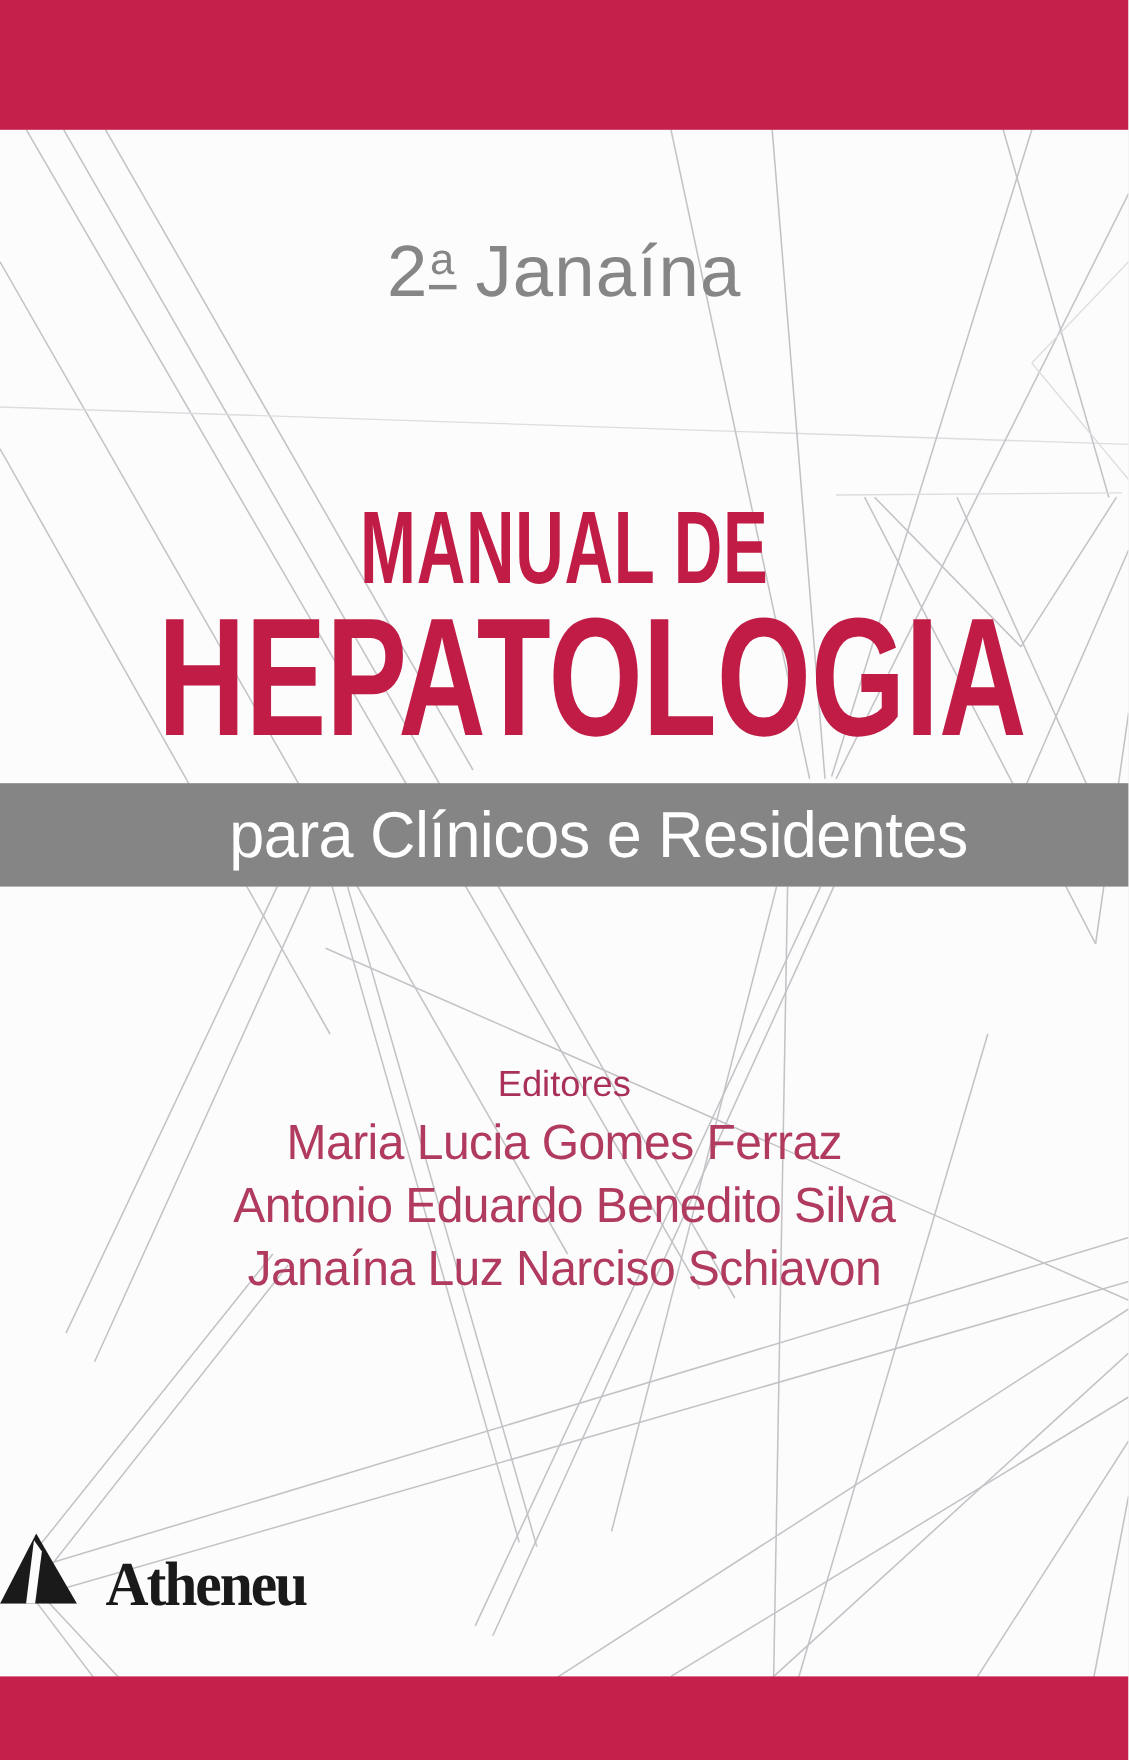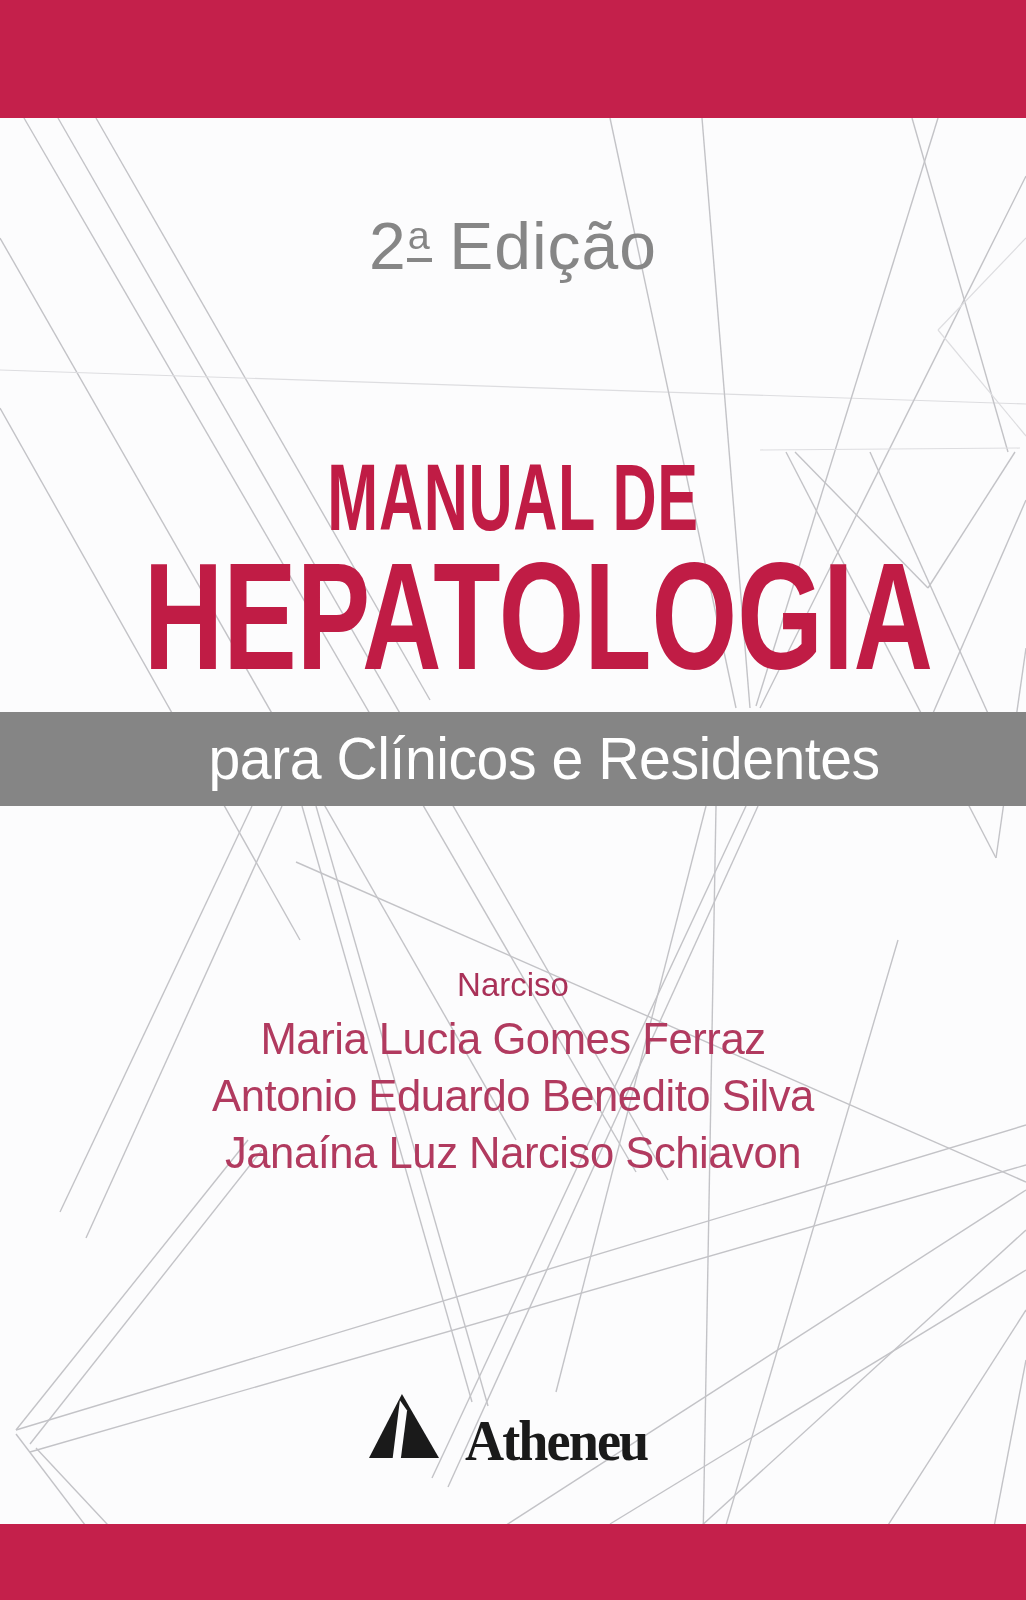--- a/index.html
+++ b/index.html
@@ -58,21 +58,21 @@
 
   .editors{position:absolute;top:966px;left:0;width:1026px;text-align:center;}
   .editors-label{font-size:33px;line-height:38px;color:var(--editors-label);margin-bottom:6px;}
   .editor-name{
     font-size:45px;line-height:57px;color:var(--editor-names);
     letter-spacing:-0.5px;white-space:nowrap;transform:scaleX(0.97);transform-origin:50% 50%;
   }
 
   .publisher{
     position:absolute;top:1390px;left:0;width:1026px;height:68px;
-    display:flex;align-items:flex-end;justify-content:center;gap:26px;
+    display:flex;align-items:flex-end;gap:26px;
   }
   .publisher .logo-mark{width:70px;height:64px;flex:0 0 auto;}
   .publisher .wordmark{
     font-family:"Liberation Serif","DejaVu Serif",serif;font-weight:bold;
     font-size:57px;line-height:1;color:var(--publisher-ink);
     letter-spacing:-2px;margin-bottom:-11px;transform:scaleX(0.95);transform-origin:0 100%;
     white-space:nowrap;
   }
 </style>
 </head>
@@ -128,31 +128,31 @@
     <line x1="1026" y1="1190" x2="390" y2="1600"></line>
     <line x1="1026" y1="1230" x2="620" y2="1600"></line>
     <line x1="1026" y1="1270" x2="610" y2="1524"></line>
     <line x1="1026" y1="1310" x2="840" y2="1600"></line>
     <line x1="1026" y1="1360" x2="980" y2="1600"></line>
   </svg>
 
   <div class="band top"></div>
   <div class="band bottom"></div>
 
-  <div class="edition"><span>2</span><span class="ord">a</span><span class="word">Edição</span></div>
+  <div class="edition"><span>2</span><span class="ord">a</span><span class="word">Janaína</span></div>
 
   <div class="title-line l1">MANUAL DE</div>
   <div class="title-line l2">HEPATOLOGIA</div>
 
   <div class="subtitle-band">
     <div class="subtitle">para Clínicos e Residentes</div>
   </div>
 
   <div class="editors">
-    <div class="editors-label">Narciso</div>
+    <div class="editors-label">Editores</div>
     <div class="editor-name">Maria Lucia Gomes Ferraz</div>
     <div class="editor-name">Antonio Eduardo Benedito Silva</div>
     <div class="editor-name">Janaína Luz Narciso Schiavon</div>
   </div>
 
   <div class="publisher">
     <svg class="logo-mark" viewBox="0 0 68 62" xmlns="http://www.w3.org/2000/svg" aria-hidden="true">
       <polygon points="32,0 68,62 0,62" fill="#1A1A1A"></polygon>
       <polygon points="23,62 30,6 37,16 31,62" fill="#FCFCFD"></polygon>
     </svg>

